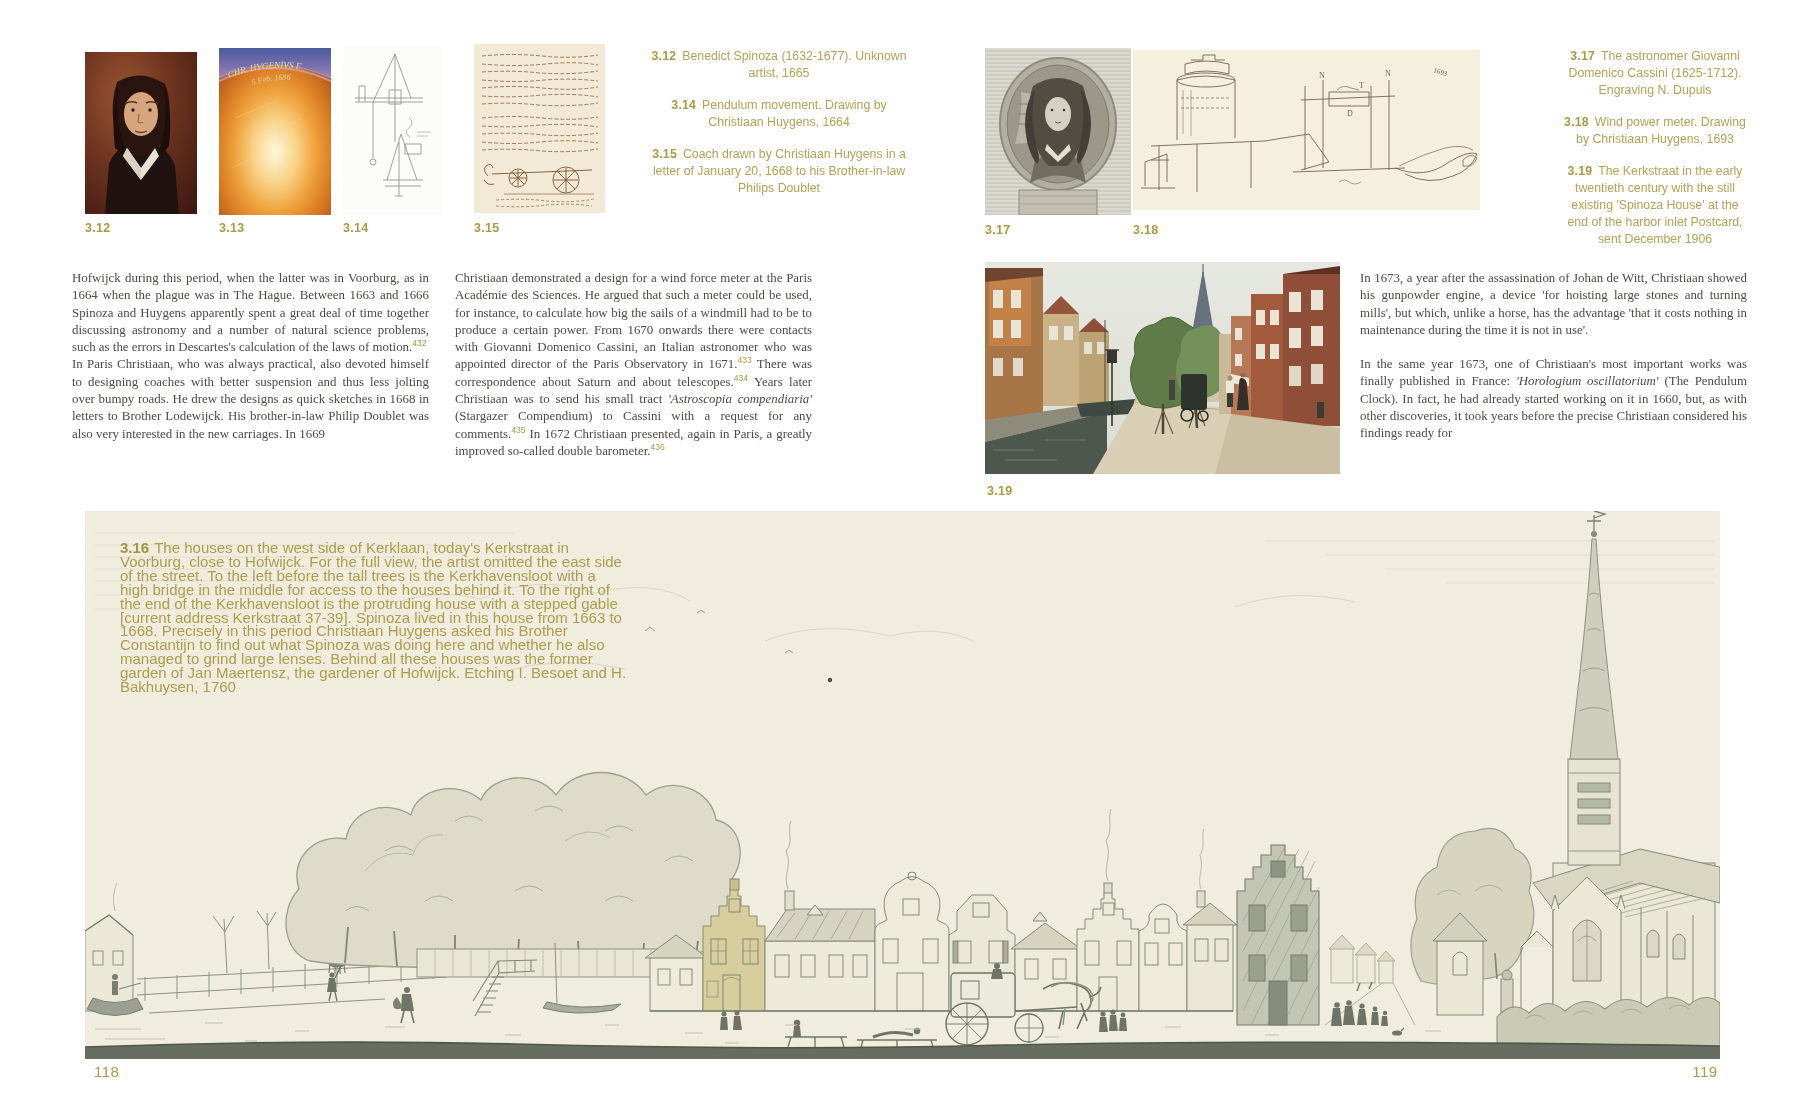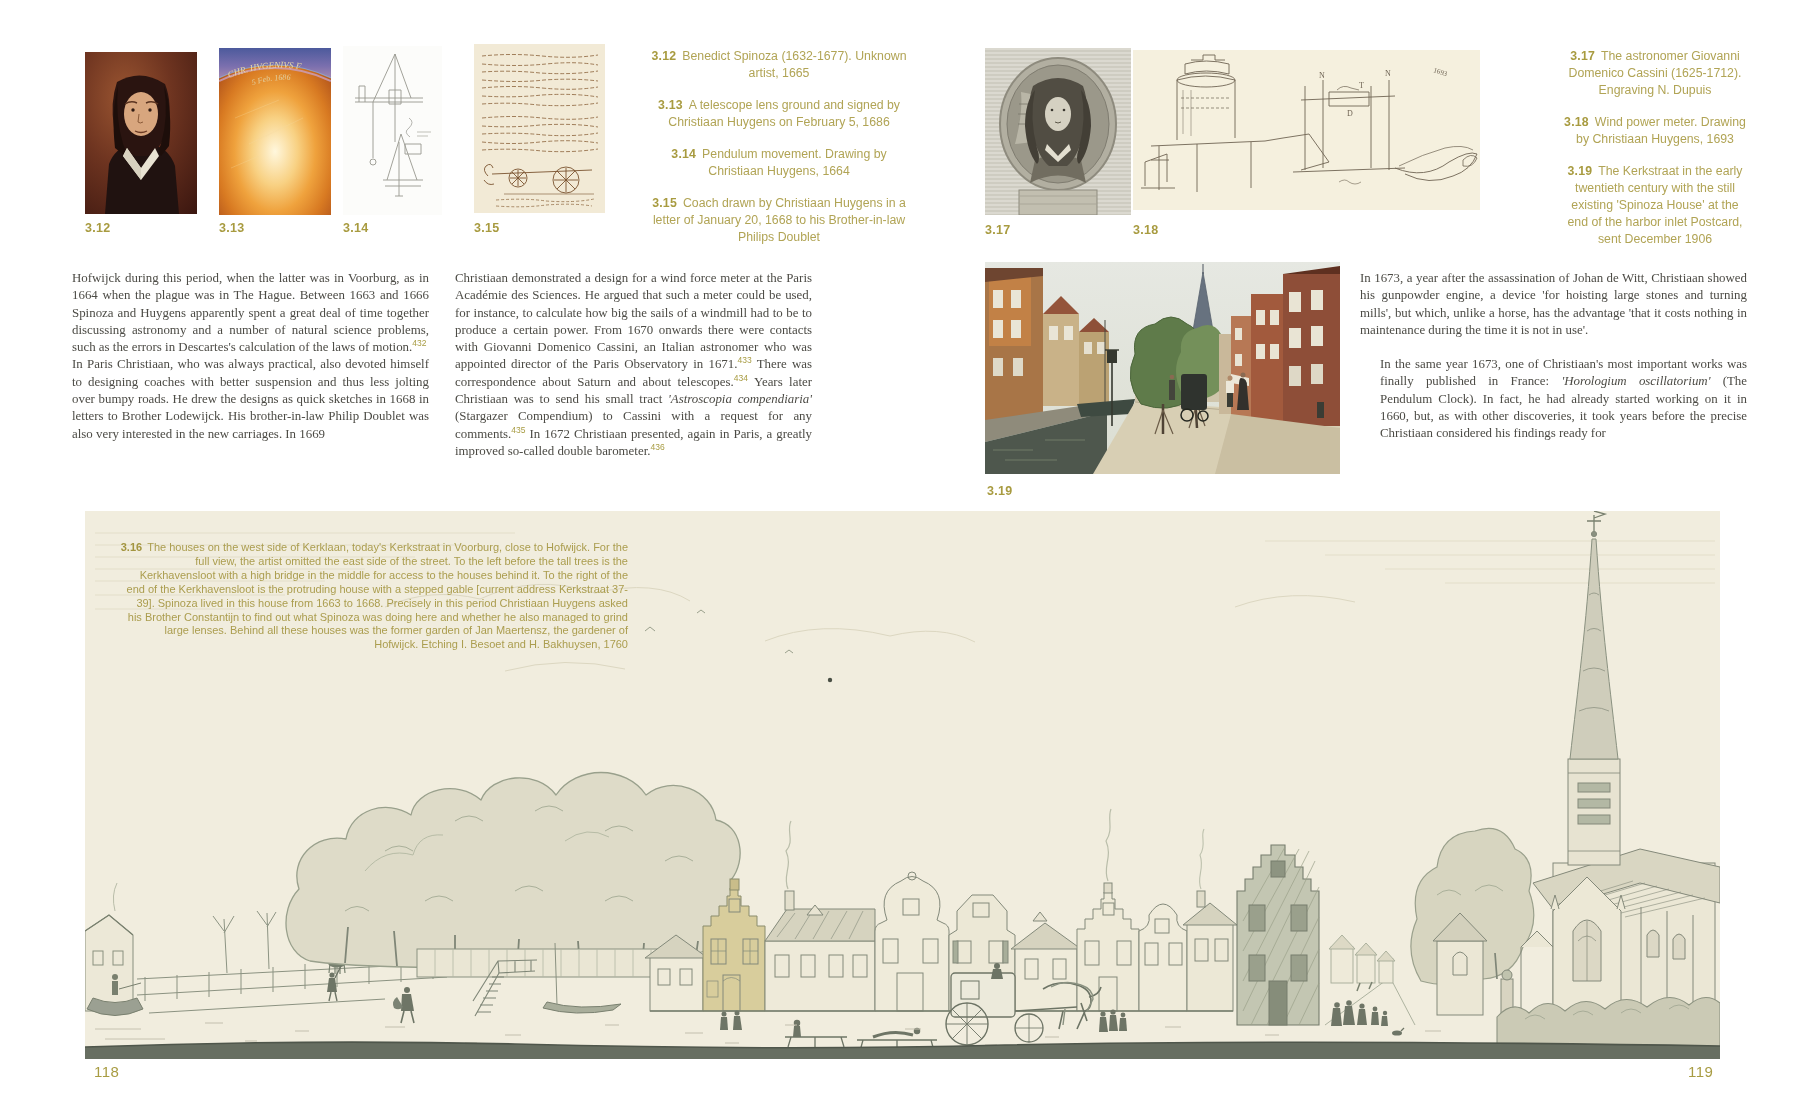--- a/index.html
+++ b/index.html
@@ -4,27 +4,27 @@
 <style>
   html,body{margin:0;padding:0;}
   body{width:1800px;height:1096px;background:#ffffff;position:relative;overflow:hidden;
        font-family:"Liberation Sans",sans-serif;}
   .fig{position:absolute;overflow:hidden;}
   .fig svg{display:block;}
   .figlabel{position:absolute;font-size:12.5px;font-weight:bold;color:#a89b40;letter-spacing:.3px;}
   .body-text{position:absolute;font-family:"Liberation Serif","DejaVu Serif",serif;
              font-size:12.9px;line-height:17.3px;color:#4c4b45;text-align:justify;}
   .body-text p{margin:0;}
-  .body-text p.gap{margin-top:17px;margin-left:20px;}
+  .body-text p.gap{margin-top:17px;}
   sup.fn{color:#a89c43;font-size:8.5px;line-height:0;font-family:"Liberation Sans",sans-serif;}
   .it{font-style:italic;}
   .capcol{position:absolute;}
   .cap{font-size:12.3px;line-height:17px;color:#b1a455;margin-bottom:15px;text-align:center;}
   .cap b{color:#a89b40;margin-right:6px;letter-spacing:.2px;}
-  .etch-cap{position:absolute;font-size:11px;line-height:13.9px;color:#ab9d4e;width:508px;text-align:right;}
+  .etch-cap{position:absolute;font-size:15px;line-height:13.9px;color:#ab9d4e;width:508px;}
   .etch-cap b{color:#a3953f;margin-right:5px;}
   .pagenum{position:absolute;font-size:15px;color:#a89c43;letter-spacing:.5px;}
   .cassini-bg{background:repeating-linear-gradient(180deg,#dbd9d0 0px,#dbd9d0 2px,#ceccc1 2px,#ceccc1 4px);}
 </style>
 </head>
 <body>
 
 <div class="fig" style="left:85px;top:52px;width:112px;height:162px;">
   <svg width="112" height="162" viewBox="0 0 112 162">
     <defs>
@@ -138,21 +138,20 @@
     <g stroke="#8a6138" stroke-width="0.7" fill="none" stroke-dasharray="3 2">
       <path d="M22,156 q30,-2 50,1 q28,2 48,-2"></path>
         <path d="M22,162 q28,2 50,-1 q28,-2 46,1"></path>
     </g>
   </svg>
 </div>
 <div class="figlabel" style="left:474px;top:221px;">3.15</div>
 
 <div class="capcol" style="left:648px;top:48px;width:262px;">
   <div class="cap"><b>3.12</b><span>Benedict Spinoza (1632-1677). Unknown artist, 1665</span></div>
-  <div class="cap"><b>3.13</b><span>A telescope lens ground and signed by Christiaan Huygens on February 5, 1686</span></div>
   <div class="cap"><b>3.14</b><span>Pendulum movement. Drawing by Christiaan Huygens, 1664</span></div>
   <div class="cap"><b>3.15</b><span>Coach drawn by Christiaan Huygens in a letter of January 20, 1668 to his Brother-in-law Philips Doublet</span></div>
 </div>
 
 <div class="body-text" style="left:72px;top:270px;width:357px;">
   <p><span>Hofwijck during this period, when the latter was in Voorburg, as in 1664 when the plague was in The Hague. Between 1663 and 1666 Spinoza and Huygens apparently spent a great deal of time together discussing astronomy and a number of natural science problems, such as the errors in Descartes's calculation of the laws of motion.</span><sup class="fn">432</sup></p>
   <p><span>In Paris Christiaan, who was always practical, also devoted himself to designing coaches with better suspension and thus less jolting over bumpy roads. He drew the designs as quick sketches in 1668 in letters to Brother Lodewijck. His brother-in-law Philip Doublet was also very interested in the new carriages. In 1669</span></p>
 </div>
 <div class="body-text" style="left:455px;top:270px;width:357px;">
   <p><span>Christiaan demonstrated a design for a wind force meter at the Paris Académie des Sciences. He argued that such a meter could be used, for instance, to calculate how big the sails of a windmill had to be to produce a certain power. From 1670 onwards there were contacts with Giovanni Domenico Cassini, an Italian astronomer who was appointed director of the Paris Observatory in 1671.</span><sup class="fn">433</sup><span> There was correspondence about Saturn and about telescopes.</span><sup class="fn">434</sup><span> Years later Christiaan was to send his small tract </span><span class="it">'Astroscopia compendiaria'</span><span> (Stargazer Compendium) to Cassini with a request for any comments.</span><sup class="fn">435</sup><span> In 1672 Christiaan presented, again in Paris, a greatly improved so-called double barometer.</span><sup class="fn">436</sup></p>
@@ -604,13 +603,13 @@
   <path d="M0,548 L0,536 Q220,528 430,533 Q700,540 920,534 Q1220,528 1635,535 L1635,548 Z" fill="#676e61"></path>
   <path d="M0,536 Q220,528 430,533 Q700,540 920,534 Q1220,528 1635,535" stroke="#4f564b" stroke-width="1.6" fill="none"></path>
 </svg>
 </div>
 
 <div class="etch-cap" style="left:120px;top:541px;">
   <b>3.16</b><span>The houses on the west side of Kerklaan, today's Kerkstraat in Voorburg, close to Hofwijck. For the full view, the artist omitted the east side of the street. To the left before the tall trees is the Kerkhavensloot with a high bridge in the middle for access to the houses behind it. To the right of the end of the Kerkhavensloot is the protruding house with a stepped gable [current address Kerkstraat 37-39]. Spinoza lived in this house from 1663 to 1668. Precisely in this period Christiaan Huygens asked his Brother Constantijn to find out what Spinoza was doing here and whether he also managed to grind large lenses. Behind all these houses was the former garden of Jan Maertensz, the gardener of Hofwijck. Etching I. Besoet and H. Bakhuysen, 1760</span>
 </div>
 
 <div class="pagenum" style="left:85px;top:1063px;margin-left:9px;">118</div>
-<div class="pagenum" style="left:1688px;top:1063px;width:34px;text-align:left;">119</div>
+<div class="pagenum" style="left:1688px;top:1063px;width:34px;text-align:center;">119</div>
 
 </body></html>

